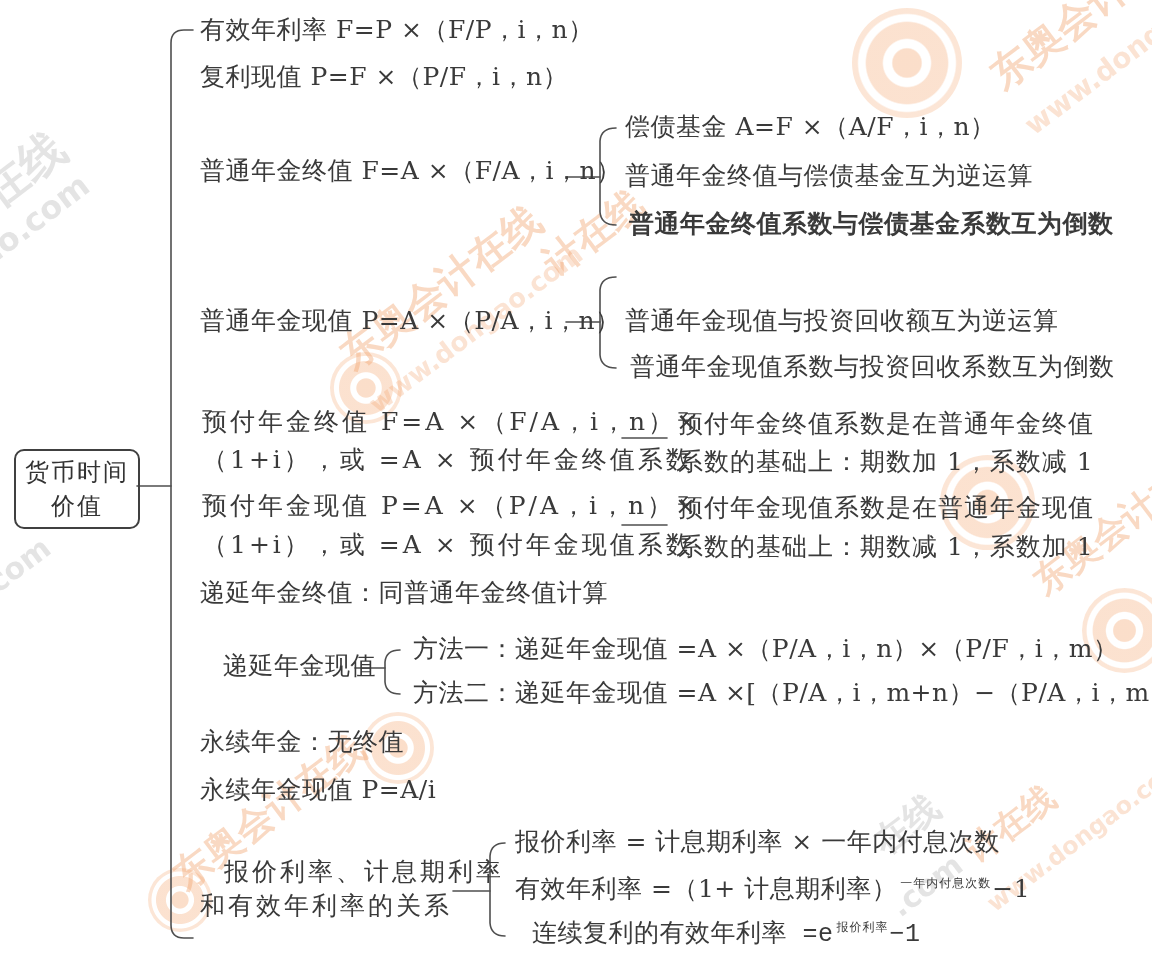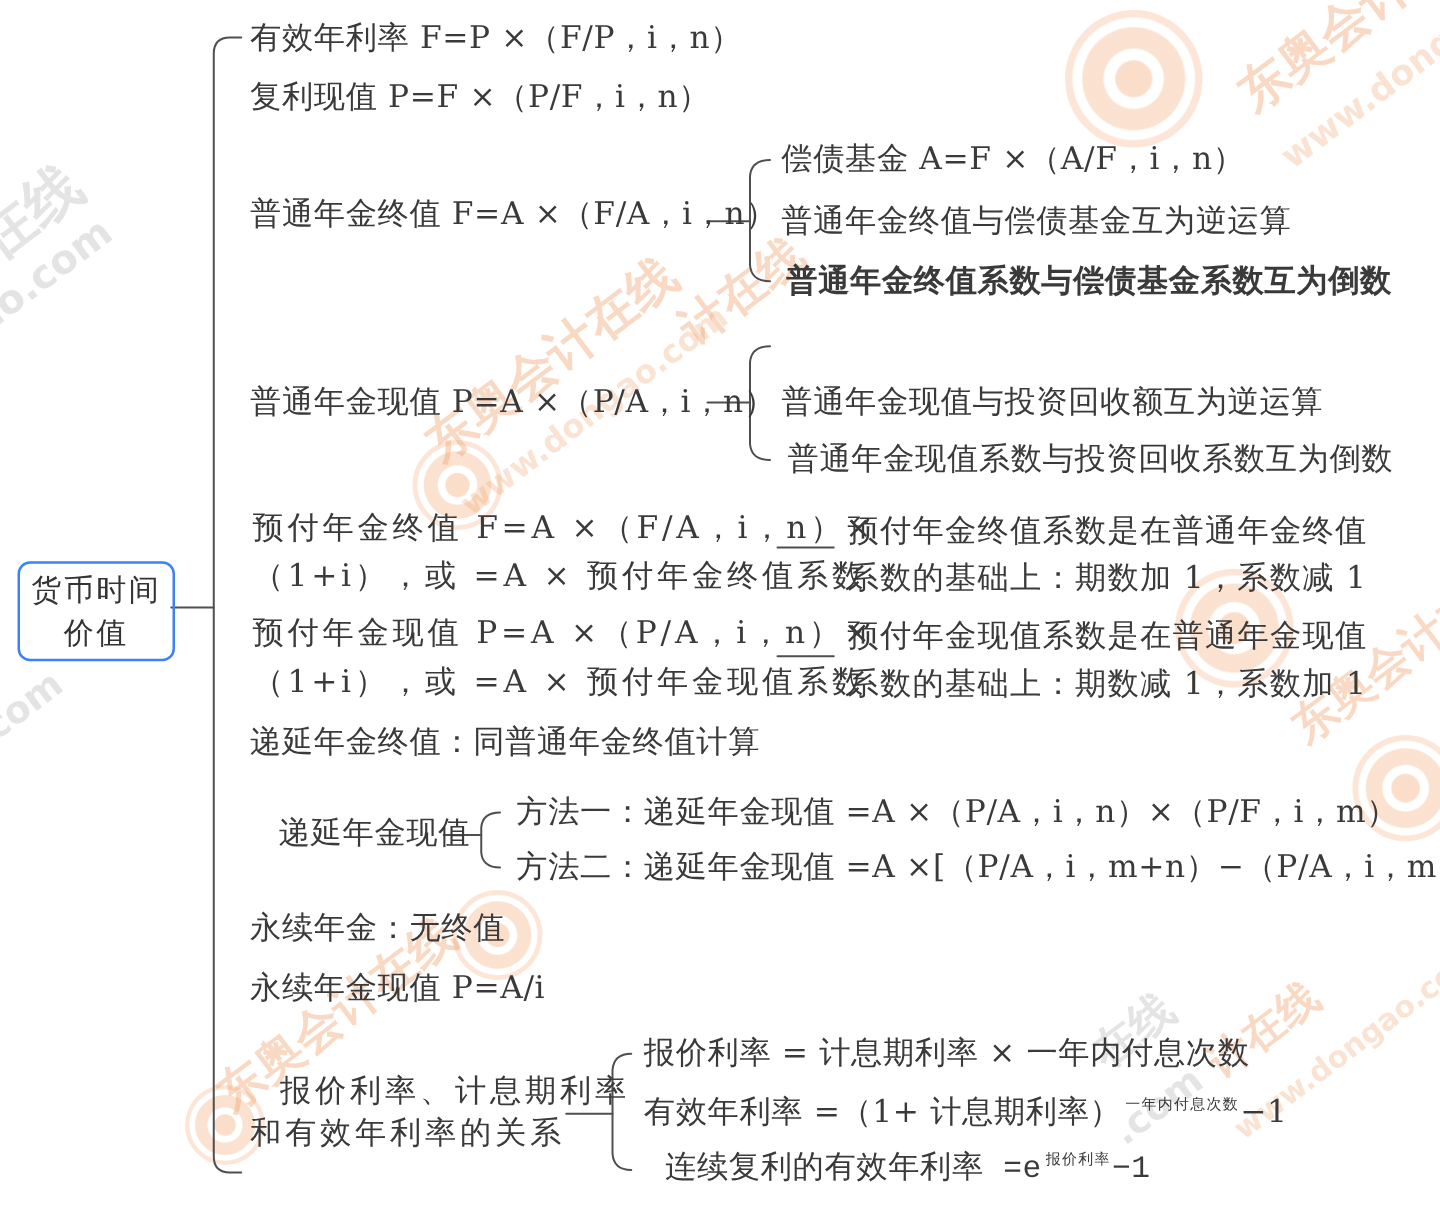--- a/index.html
+++ b/index.html
@@ -10,21 +10,21 @@
   svg.connectors{position:absolute;left:0;top:0;z-index:1;}
   .node{
     position:absolute;transform:translateY(-52%);font-size:25px;line-height:1.2;
     white-space:nowrap;z-index:2;color:#3a3a3a;letter-spacing:0.5px;
   }
   .wide{letter-spacing:3px;}
   .note{letter-spacing:1px;}
   .sup{font-size:12px;position:relative;top:-10px;letter-spacing:1px;margin:0 1px 0 3px;}
   .rootbox{
     position:absolute;left:14px;top:449px;width:122px;height:76px;
-    border:2px solid #3b82f6;border-radius:10px;z-index:2;background:transparent;
+    border:2px solid #404040;border-radius:10px;z-index:2;background:transparent;
     display:flex;flex-direction:column;align-items:center;justify-content:center;
     font-size:24px;line-height:34px;letter-spacing:2px;color:#333;
   }
   
   .wm{
     position:absolute;font-weight:700;transform:rotate(-37deg);transform-origin:left center;
     white-space:nowrap;z-index:0;font-family:"DejaVu Sans","Liberation Sans",sans-serif;
   }
   .wm.orange{color:rgba(240,154,98,0.38);}
   .wm.orange-light{color:rgba(240,154,98,0.28);}

